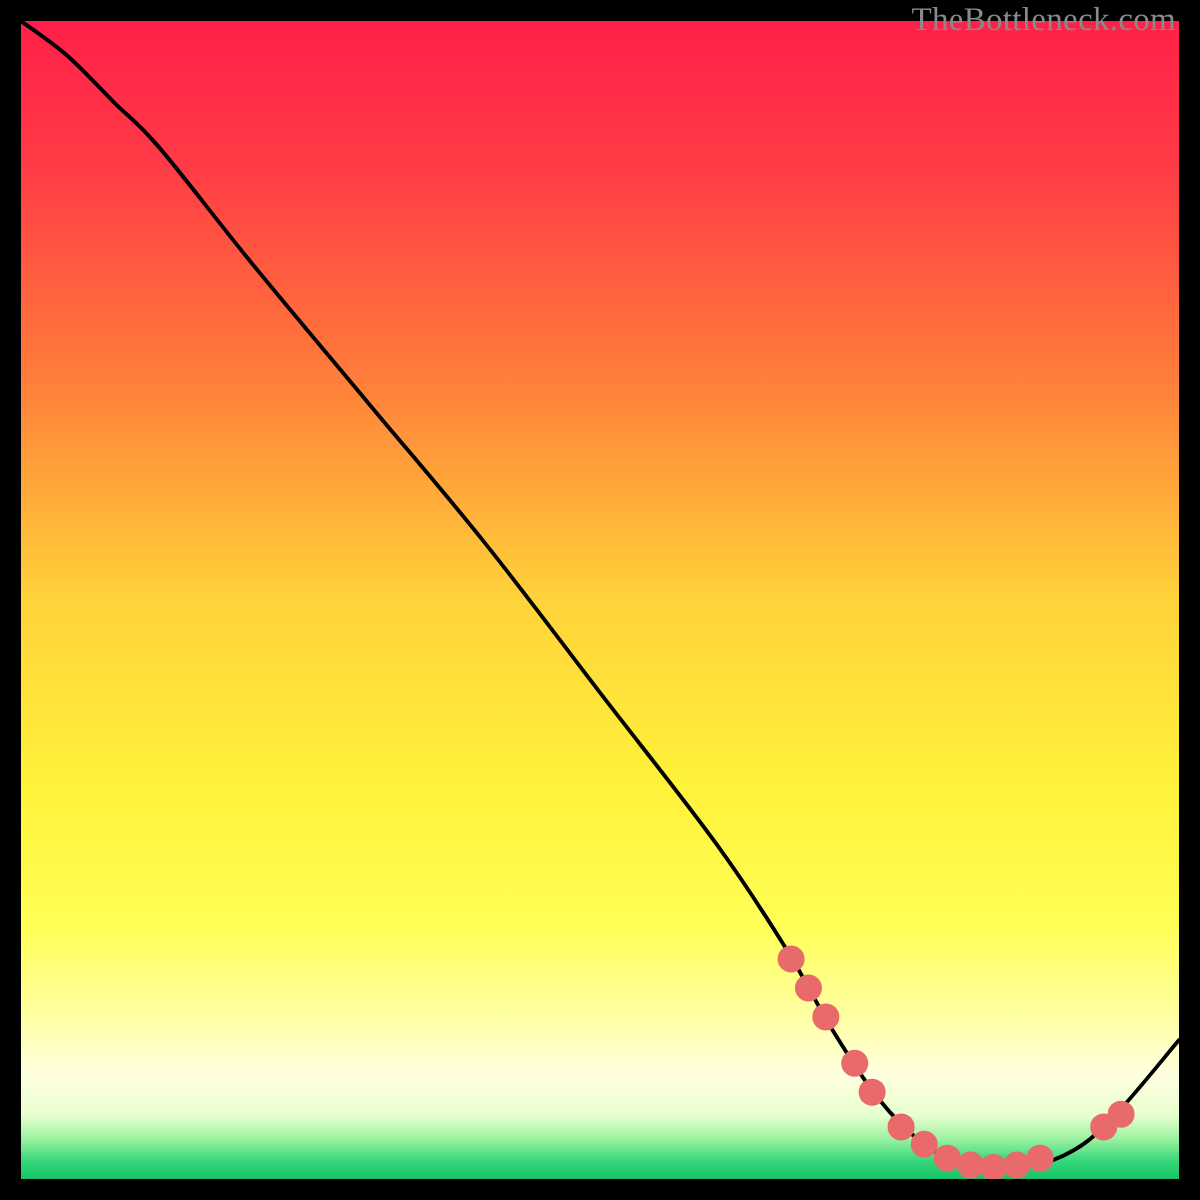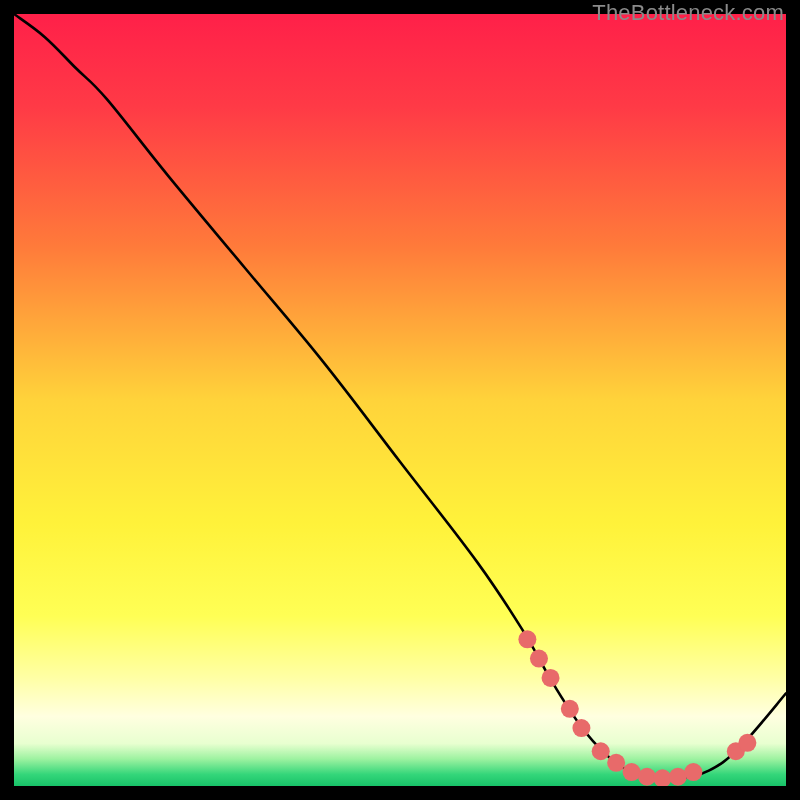--- a/index.html
+++ b/index.html
@@ -15,21 +15,21 @@
     left: 14px;
     top: 14px;
     width: 772px;
     height: 772px;
     background: #000;
   }
   .watermark {
     position: absolute;
     top: 0px;
     right: 16px;
-    font-family: Liberation Sans, sans-serif;
+    font-family: Liberation Serif, serif;
     font-size: 22px;
     color: #8a8a8a;
     letter-spacing: 0.2px;
   }
   svg {
     display: block;
   }
 </style>
 </head>
 <body>

